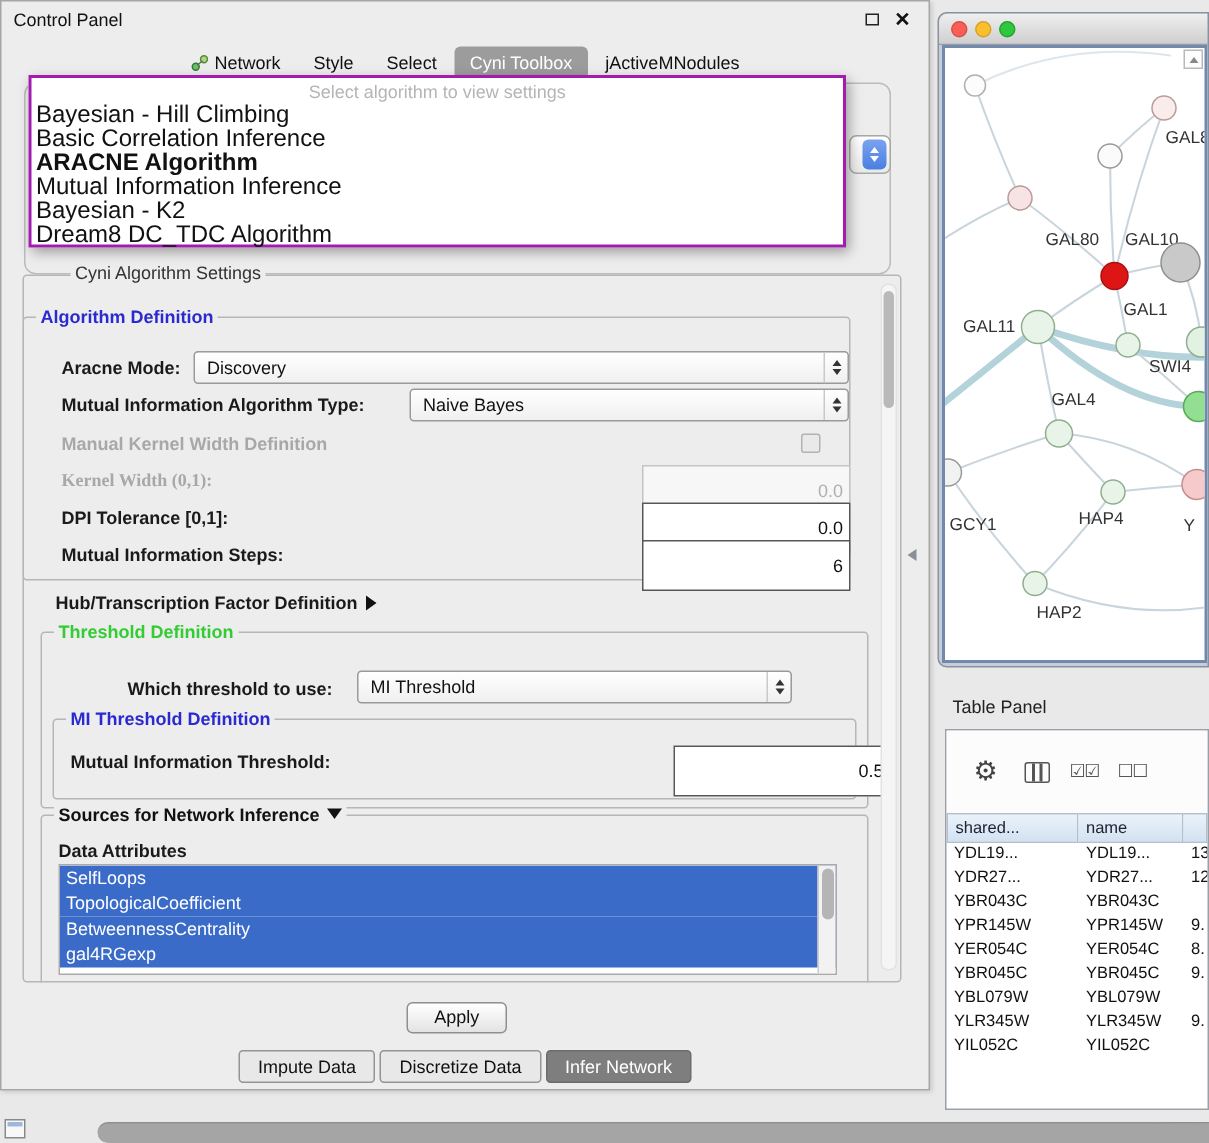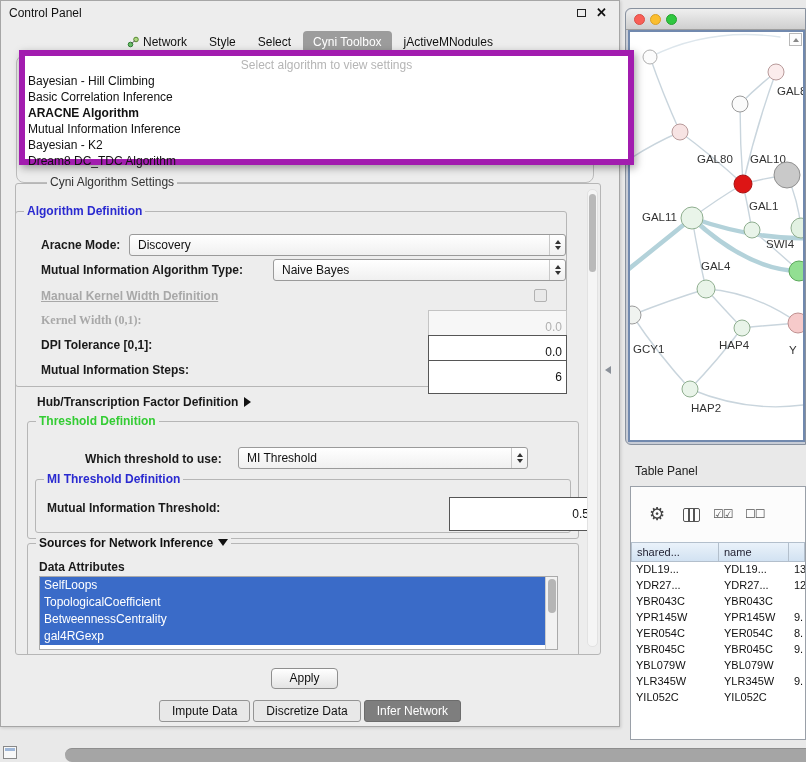--- a/index.html
+++ b/index.html
@@ -25,24 +25,24 @@
 
   
   .combo-cap { position:absolute; left:565px; top:89px; width:28px; height:26px; border:1px solid #a8a8a8;
                border-radius:5px; background:linear-gradient(#ffffff,#e9e9e9); z-index:8; }
   .combo-cap .blue { position:absolute; right:2px; top:2px; width:16px; height:20px; border-radius:4px;
                background:linear-gradient(#7ba2f0,#4a7fe0); display:flex; flex-direction:column; align-items:center; justify-content:center; gap:2px; }
   .tri-up-w { width:0; height:0; border-left:3.5px solid transparent; border-right:3.5px solid transparent; border-bottom:4px solid #fff; }
   .tri-dn-w { width:0; height:0; border-left:3.5px solid transparent; border-right:3.5px solid transparent; border-top:4px solid #fff; }
 
   
-  .popup { position:absolute; left:18px; top:49px; width:615px; height:115px; background:#fff;
-           border:6px solid #a21caf; box-shadow:2px 3px 8px rgba(0,0,0,.35); z-index:30; padding-top:1px; }
+  .popup { position:absolute; left:18px; top:49px; width:545px; height:115px; background:#fff;
+           border:2px solid #a21caf; box-shadow:2px 3px 8px rgba(0,0,0,.35); z-index:30; padding-top:1px; }
   .popup .ph { height:16px; line-height:16px; text-align:center; font-size:12px; color:#b5b5b5; }
-  .popup .opt { height:16px; line-height:16px; font-size:12px; color:#111; padding-left:3px; white-space:nowrap; }
+  .popup .opt { height:16px; line-height:16px; font-size:16px; color:#111; padding-left:3px; white-space:nowrap; }
   .popup .opt.sel { font-weight:bold; }
 
   
   .fs { position:absolute; border:1px solid #b6b6b6; border-radius:3px; }
   .fs-legend { position:absolute; top:-8px; left:8px; background:#ededed; padding:0 3px; font-size:12px; white-space:nowrap; }
   .leg-plain { color:#333;margin-left:24px; }
   .leg-blue  { color:#2a2ad0; font-weight:bold; }
   .leg-green { color:#33cc33; font-weight:bold; }
   .leg-black { color:#111; font-weight:bold; }
 
@@ -205,21 +205,21 @@
 
         <span class="lbl" style="left:26px; top:80px;">Mutual Information Algorithm Type:</span>
         <div class="combo" style="left:258px; top:76px; width:293px;">
           <span class="ctext">Naive Bayes</span>
           <span class="carr">
               <span class="tri-up"></span>
               <span class="tri-dn"></span>
             </span>
         </div>
 
-        <span class="lbl dis" style="left:26px; top:106px;text-decoration:underline;">Manual Kernel Width Definition</span>
+        <span class="lbl dis" style="left:26px; top:106px;">Manual Kernel Width Definition</span>
         <span class="cb" style="left:519px; top:106px;"></span>
 
         <span class="lbl dis" style="left:26px; top:130px;font-family:Liberation Serif, serif;">Kernel Width (0,1):</span>
         <input class="fld dis" style="left: 413px; top: 127px; width: 139px;" readonly="" value="0.0">
 
         <span class="lbl" style="left:26px; top:155px;">DPI Tolerance [0,1]:</span>
         <input class="fld" style="left: 413px; top: 152px; width: 139px;" readonly="" value="0.0">
 
         <span class="lbl" style="left:26px; top:180px;">Mutual Information Steps:</span>
         <input class="fld" style="left: 413px; top: 177px; width: 139px;" readonly="" value="6">

